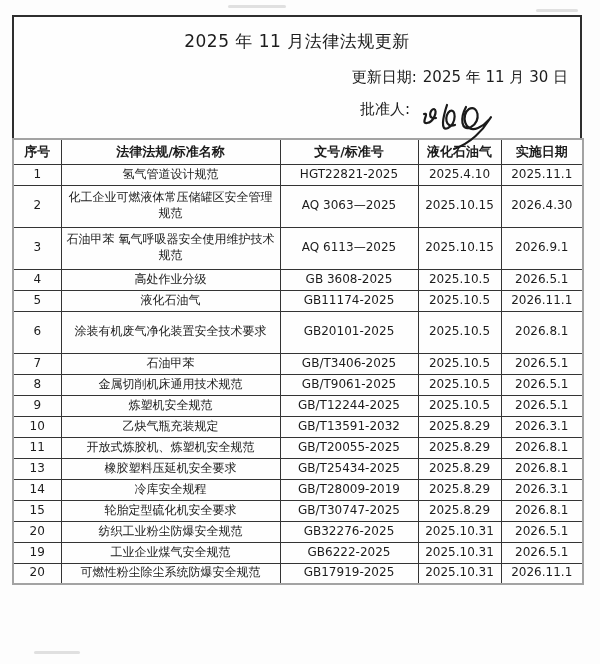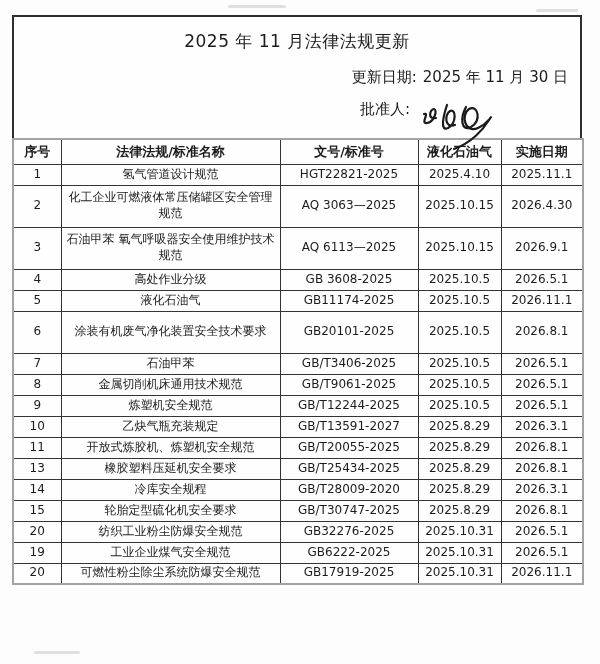--- a/index.html
+++ b/index.html
@@ -198,42 +198,42 @@
           <tr>
             <td class="num">9</td>
             <td>炼塑机安全规范</td>
             <td class="num">GB/T12244-2025</td>
             <td class="num">2025.10.5</td>
             <td class="num">2026.5.1</td>
           </tr>
           <tr>
             <td class="num">10</td>
             <td>乙炔气瓶充装规定</td>
-            <td class="num">GB/T13591-2027</td>
+            <td class="num">GB/T13591-2032</td>
             <td class="num">2025.8.29</td>
             <td class="num">2026.3.1</td>
           </tr>
           <tr>
             <td class="num">11</td>
             <td>开放式炼胶机、炼塑机安全规范</td>
             <td class="num">GB/T20055-2025</td>
             <td class="num">2025.8.29</td>
             <td class="num">2026.8.1</td>
           </tr>
           <tr>
             <td class="num">13</td>
             <td>橡胶塑料压延机安全要求</td>
             <td class="num">GB/T25434-2025</td>
             <td class="num">2025.8.29</td>
             <td class="num">2026.8.1</td>
           </tr>
           <tr>
             <td class="num">14</td>
             <td>冷库安全规程</td>
-            <td class="num">GB/T28009-2020</td>
+            <td class="num">GB/T28009-2019</td>
             <td class="num">2025.8.29</td>
             <td class="num">2026.3.1</td>
           </tr>
           <tr>
             <td class="num">15</td>
             <td>轮胎定型硫化机安全要求</td>
             <td class="num">GB/T30747-2025</td>
             <td class="num">2025.8.29</td>
             <td class="num">2026.8.1</td>
           </tr>

